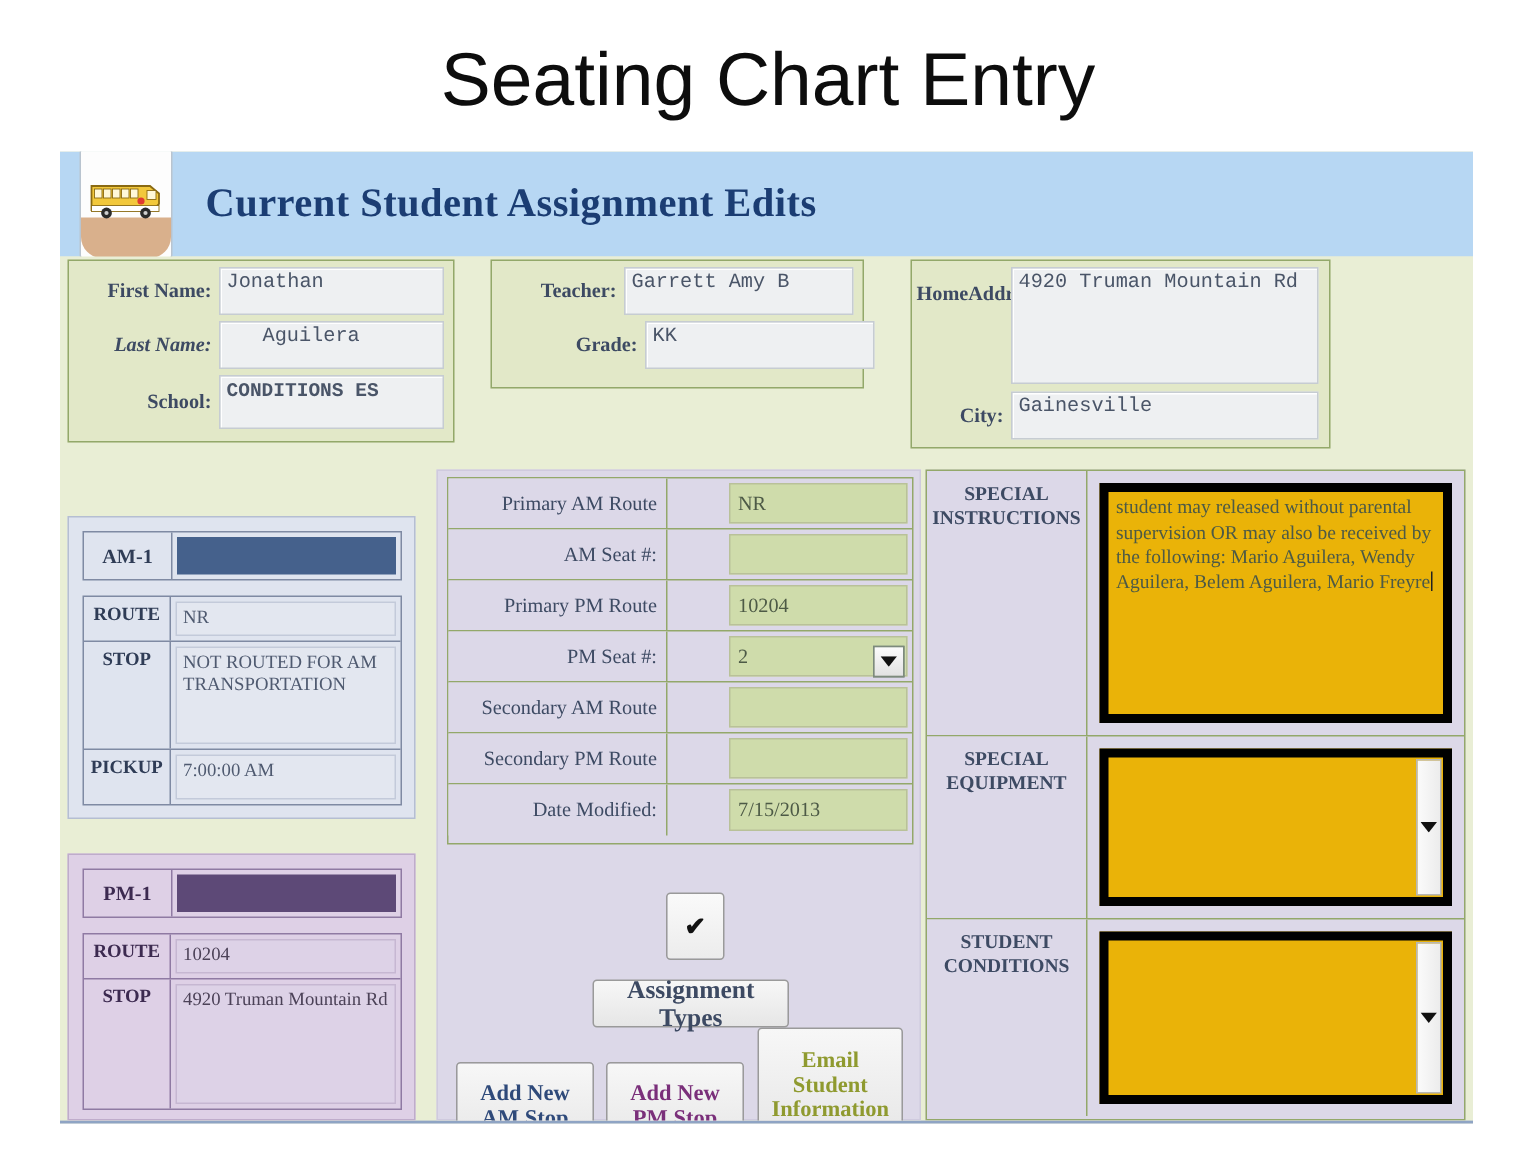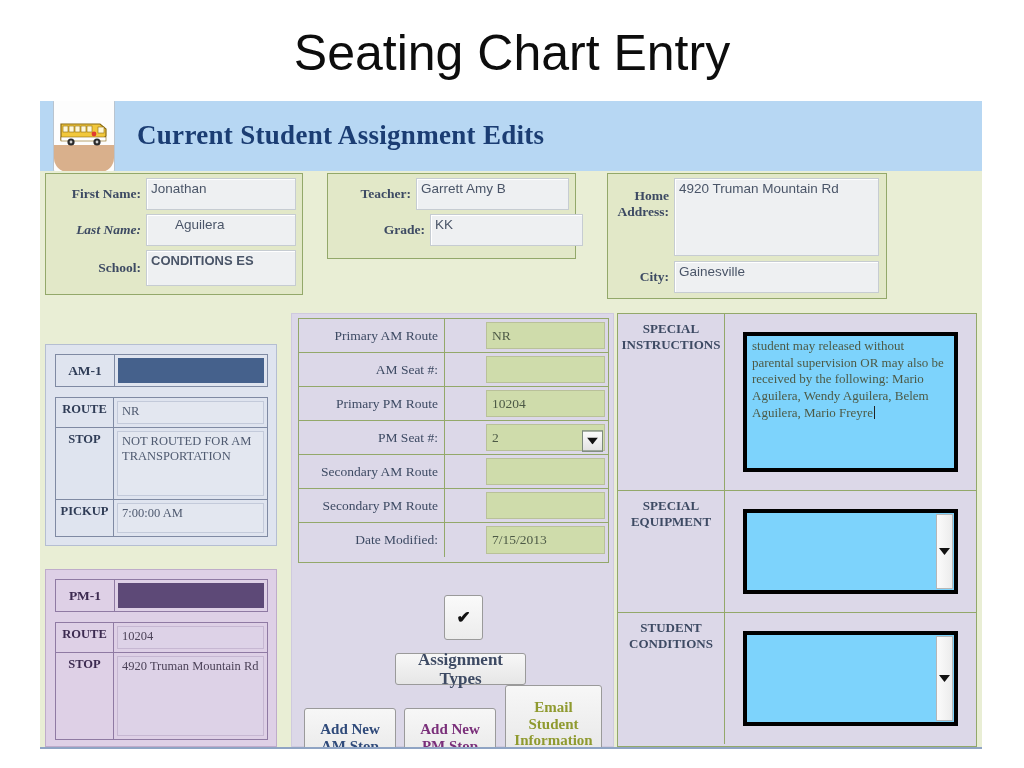--- a/index.html
+++ b/index.html
@@ -112,21 +112,21 @@
     font-size: 13.5px;
     font-weight: bold;
     color: #3d4a63;
     box-sizing: border-box;
     white-space: nowrap;
   }
   .fbox {
     background: #eef0f2;
     border: 1px solid #c6ccd2;
     box-shadow: inset 1px 1px 0 #ffffff;
-    font-family: Liberation Sans, sans-serif;
+    font-family: Liberation Mono, monospace;
     font-size: 13.5px;
     color: #4a5568;
     padding: 2px 4px;
     box-sizing: border-box;
     display: block;
   }
 
   
   .side-card {
     position: absolute;
@@ -284,23 +284,23 @@
     padding-top:7px;
     font-family:"Liberation Serif", serif;
     font-size:13px; font-weight:bold; color:#3d4a63;
     box-sizing:border-box;
     border-right:1px solid #93a86a;
     line-height:1.25;
   }
   .rt2-area {
     flex:1;
     position:relative;
-    background:#7dd3fc;
-    border:4px solid #000000;
-    margin:18px;
+    background:#eab308;
+    border:6px solid #000000;
+    margin:8px;
     box-sizing:border-box;
     font-family:"Liberation Serif", serif;
     font-size:13px;
     color:#4d5a46;
     padding:2px 5px;
     line-height:1.28;
     overflow:hidden;
   }
   .caret {
     display:inline-block;
@@ -377,21 +377,21 @@
         <div class="fbox" style="width:153px;">Garrett Amy B</div>
       </div>
       <div class="frow" style="position:absolute; left:17px; top:40px; width:241px; height:32px;">
         <div class="flabel" style="width:85px;">Grade:</div>
         <div class="fbox" style="width:153px;">KK</div>
       </div>
     </div>
 
     <div class="group" style="left:567px; top:72px; width:280px; height:126px;">
       <div class="frow" style="position:absolute; left:3px; top:4px; width:272px; height:80px;">
-        <div class="flabel" style="width:63px; align-items:flex-start; padding-top:10px; flex-direction:column; justify-content:flex-start;">
+        <div class="flabel" style="width:63px; align-items:flex-start; padding-top:10px; flex-direction:row; justify-content:flex-start;">
           <span style="width:100%; text-align:right;">Home</span>
           <span style="width:100%; text-align:right;">Address:</span>
         </div>
         <div class="fbox" style="width:205px; height:78px;">4920 Truman Mountain Rd</div>
       </div>
       <div class="frow" style="position:absolute; left:3px; top:87px; width:272px; height:32px;">
         <div class="flabel" style="width:63px;">City:</div>
         <div class="fbox" style="width:205px;">Gainesville</div>
       </div>
     </div>

